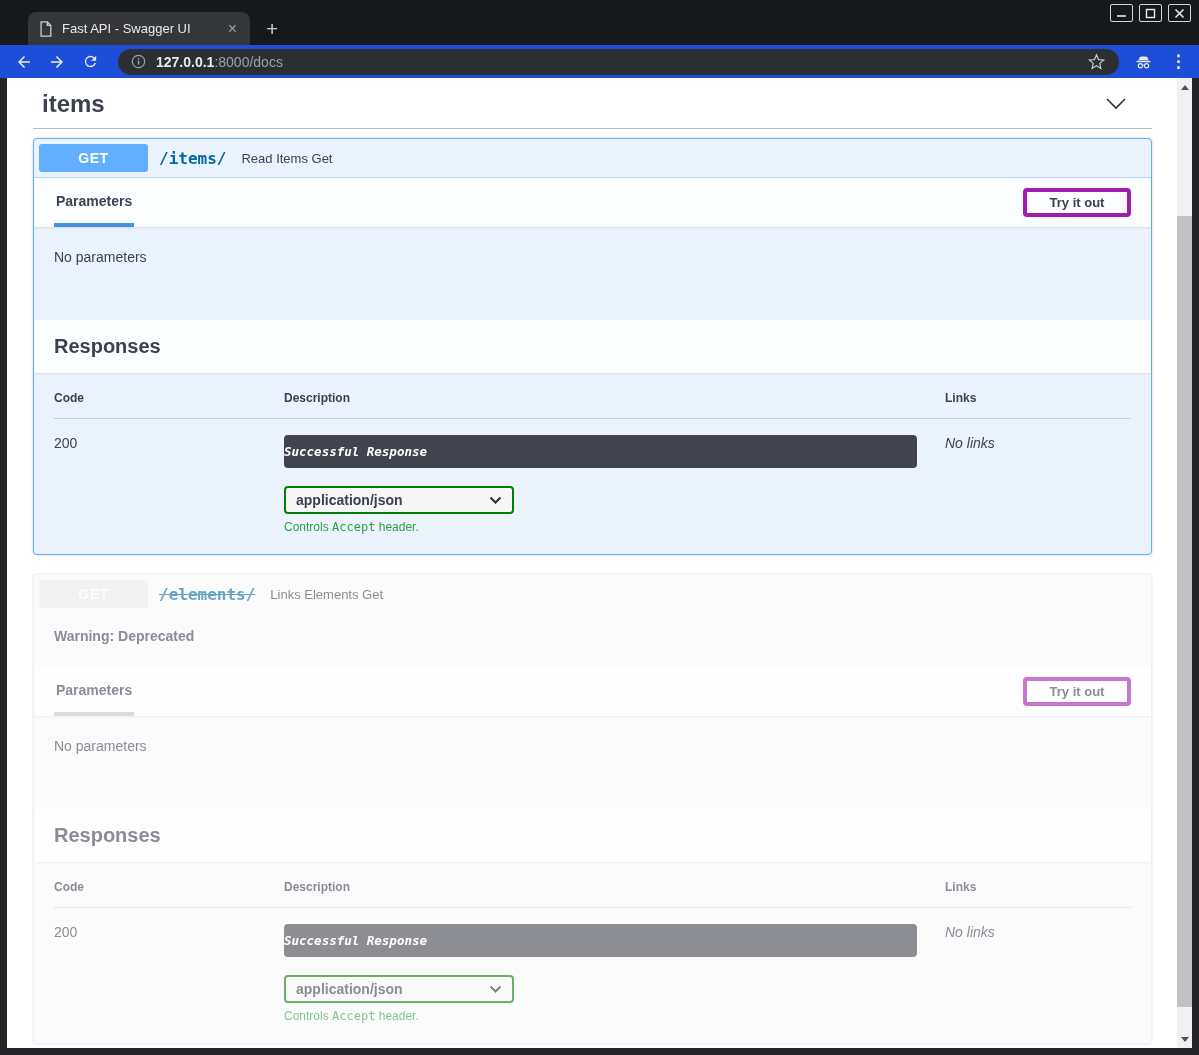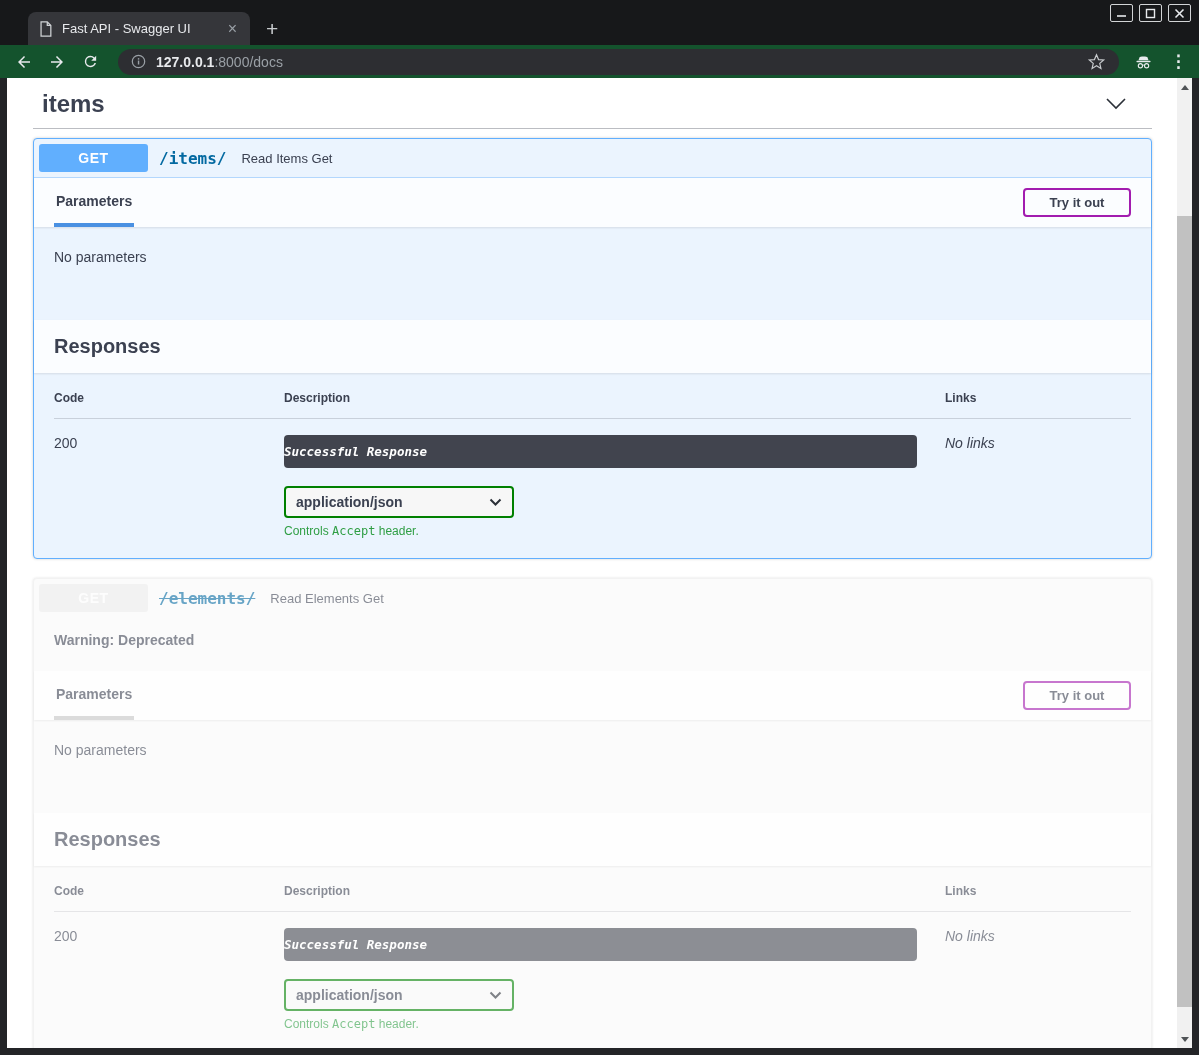--- a/index.html
+++ b/index.html
@@ -16,21 +16,21 @@
     border-radius:8px 8px 0 0; display:flex; align-items:center; padding:0 10px; gap:9px;
   }
   .tab-title { color:#e8eaed; font-size:13px; flex:1; white-space:nowrap; overflow:hidden; }
   .tab-close { color:#9aa0a6; font-size:16px; line-height:16px; padding:0 3px; }
   .new-tab { color:#c7cacd; font-size:21px; margin:0 0 6px 16px; line-height:20px; }
   .win-controls { position:absolute; top:4px; right:8px; display:flex; gap:6px; }
   .win-btn {
     width:23px; height:18px; border:1px solid #d2d4d6; border-radius:2px;
     display:flex; align-items:center; justify-content:center; background:transparent;
   }
-  .toolbar { height:33px; background:#14532d; display:flex; align-items:center; padding:0 12px 0 14px; }
+  .toolbar { height:33px; background:#1d4ed8; display:flex; align-items:center; padding:0 12px 0 14px; }
   .nav-ic { width:20px; height:20px; margin-right:13px; display:flex; align-items:center; justify-content:center; }
   .omnibox {
     flex:1; height:26px; background:#2d2e32; border-radius:13px;
     display:flex; align-items:center; padding:0 13px; margin-left:5px; gap:10px;
   }
   .url { font-size:14px; color:#9aa0a6; white-space:nowrap; }
   .url .host { color:#e8eaed; font-weight:bold; }
   .omni-star { margin-left:auto; display:flex; }
   .after-omni { display:flex; align-items:center; margin-left:14px; gap:16px; }
   .menu-dots { color:#e8eaed; font-size:17px; font-weight:bold; letter-spacing:0; }
@@ -67,21 +67,21 @@
     height:49px; padding:0 20px; background:rgba(255,255,255,.8);
     box-shadow:0 1px 2px rgba(0,0,0,.1);
     display:flex; align-items:center; justify-content:space-between;
   }
   .tab-item {
     align-self:stretch; display:flex; align-items:center; padding:14px 2px;
     border-bottom:4px solid #4990e2; font-weight:bold; font-size:14px; color:#3b4151;
   }
   .deprecated .tab-item { border-bottom-color:#c4c4c4; }
   .try-btn {
-    width:108px; height:29px; border:2px solid #a21caf; border-radius:4px; background:transparent;
+    width:108px; height:29px; border:4px solid #a21caf; border-radius:4px; background:transparent;
     font-weight:bold; font-size:13px; color:#3b4151; font-family:"Liberation Sans",sans-serif;
     display:flex; align-items:center; justify-content:center;
   }
   .block-body { padding:22px 20px 55px; font-size:14px; color:#3b4151; }
   .responses-head {
     background:rgba(255,255,255,.8); padding:15px 20px; font-weight:bold; font-size:20px;
     color:#3b4151; box-shadow:0 1px 2px rgba(0,0,0,.1);
   }
   .responses-inner { padding:18px 20px 20px; }
   .resp-hrow, .resp-row { display:grid; grid-template-columns:230px 661px 1fr; }
@@ -92,21 +92,21 @@
   .resp-row { padding-top:16px; font-size:14px; color:#3b4151; }
   .dark-box {
     width:633px; height:33px; background:#41444e; border-radius:4px;
     display:flex; align-items:center; 
     color:#fff; font-family:"DejaVu Sans Mono", monospace; font-style:italic;
     font-weight:bold; font-size:12.5px;
   }
   .media-select {
     margin-top:18px; width:230px; height:28px; background:#f7f7f7;
     border:2px solid #008000; border-radius:4px;
-    display:flex; align-items:center; justify-content:space-between; padding:14px 10px;
+    display:flex; align-items:center; justify-content:space-between; padding:8px 10px;
     font-weight:bold; font-size:14px; color:#3b4151;
   }
   .accept-msg { margin-top:6px; font-size:12px; color:#2f9e44; }
   .accept-msg .code { font-family:"DejaVu Sans Mono", monospace; }
   .no-links { font-style:italic; font-size:14px; color:#3b4151; }
   
   .scrollbar { position:absolute; top:0; right:0; bottom:0; width:15px; background:#f1f1f1; }
   .sb-thumb { position:absolute; top:138px; left:0; width:15px; height:791px; background:#c1c1c1; }
   .sb-arrow { position:absolute; left:0; width:15px; height:12px; display:flex; align-items:center; justify-content:center; }
   .sb-arrow.up { top:3px; } .sb-arrow.down { bottom:3px; }
@@ -242,21 +242,21 @@
           </div>
           <span class="no-links">No links</span>
         </div>
       </div>
     </div>
 
     <div class="opblock deprecated">
       <div class="summary">
         <span class="method-badge">GET</span>
         <span class="path">/elements/</span>
-        <span class="summary-desc">Read Elements Get</span>
+        <span class="summary-desc">Links Elements Get</span>
       </div>
       <div class="deprecated-warning">Warning: Deprecated</div>
       <div class="sec-header">
         <div class="tab-item">Parameters</div>
         <div class="try-btn">Try it out</div>
       </div>
       <div class="block-body">
         <span>No parameters</span>
       </div>
       <div class="responses-head">

